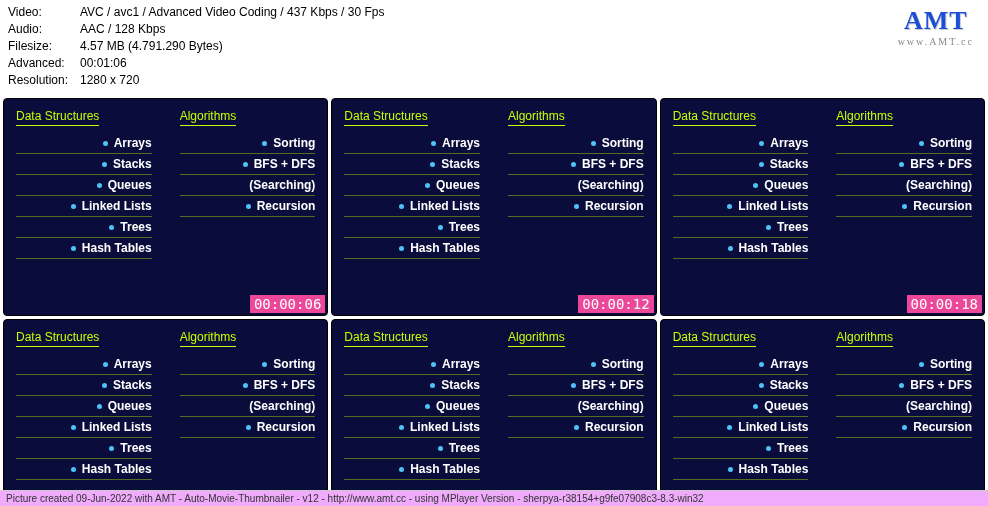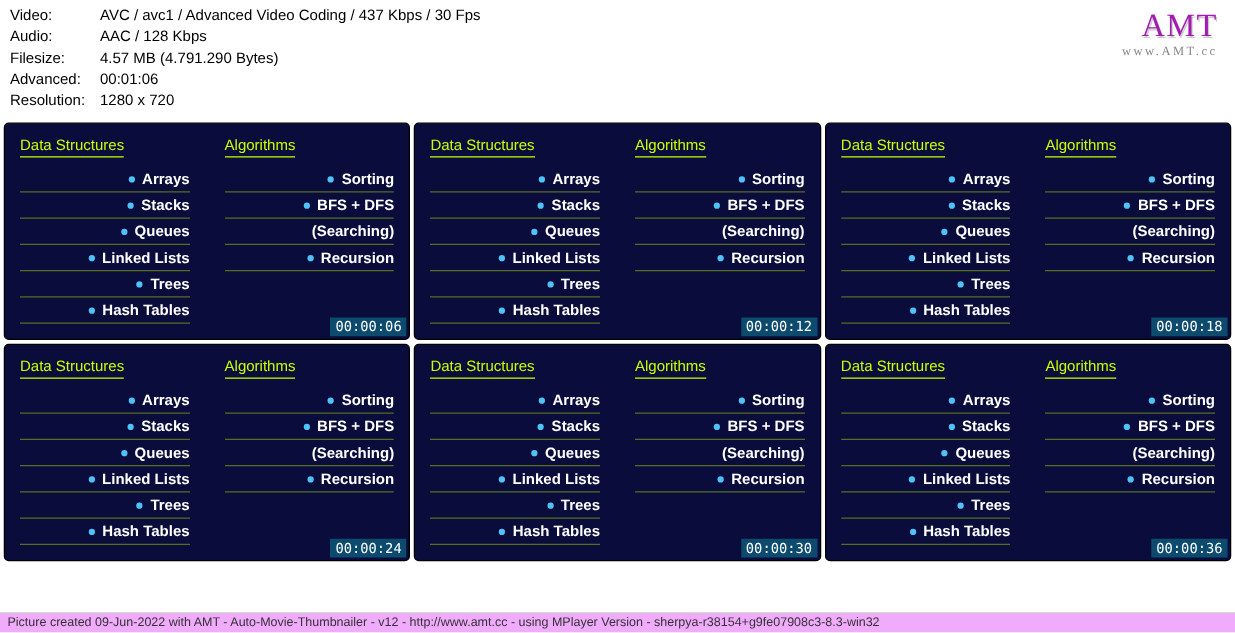--- a/index.html
+++ b/index.html
@@ -1,31 +1,31 @@
 <!DOCTYPE html>
 <html><head>
 <meta charset="utf-8">
 <style>
 * { margin:0; padding:0; box-sizing:border-box; }
 body { width:988px; height:506px; background:#fff; font-family:Arial,Helvetica,sans-serif; font-size:12px; color:#000; position:relative; overflow:hidden; }
 .meta { padding:4px 8px 6px 8px; font-size:12px; line-height:17px; }
 .meta-row { display:flex; }
 .meta-label { width:72px; }
 .logo { position:absolute; top:6px; right:14px; text-align:center; font-family:Georgia,serif; }
-.logo-main { font-size:26px; font-weight:normal; color:#a21caf; text-shadow:1px 1px 0 #ccc,-1px -1px 0 #fff; letter-spacing:1px;text-align:right; }
+.logo-main { font-size:26px; font-weight:bold; color:#1d4ed8; text-shadow:1px 1px 0 #ccc,-1px -1px 0 #fff; letter-spacing:1px; }
 .logo-sub { font-size:10px; color:#888; letter-spacing:2px; }
 .grid { display:grid; grid-template-columns:repeat(3,1fr); gap:3px; padding:3px; }
-.thumb { position:relative; background:#0a0d3b; border:1px solid #000; height:174px; padding:10px 12px; color:#fff; font-family:'Helvetica Neue',Arial,sans-serif; border-radius:4px; }
+.thumb { position:relative; background:#0a0d3b; border:1px solid #000; height:218px; padding:10px 12px; color:#fff; font-family:'Helvetica Neue',Arial,sans-serif; border-radius:4px; }
 .cols { display:flex; gap:28px; }
 .col { flex:1; }
 .col-head { color:#c6ff00; font-size:12px; border-bottom:1px solid #c6ff00; padding-bottom:2px; margin-bottom:7px; display:inline-block; }
 .item { display:flex; align-items:center; font-size:12px; font-weight:bold; color:#fff; border-bottom:1px solid rgba(198,255,0,0.4); padding:3px 0 3px 2px;justify-content:flex-end; }
 .bullet { width:5px; height:5px; background:#4fc3f7; border-radius:50%; margin-right:6px; flex-shrink:0; }
 .item-indent { padding-left:13px; font-weight:bold; }
-.ts { position:absolute; bottom:2px; right:2px; background:#0c4a6e; color:#fff; font-size:11px; padding:1px 4px; font-family:monospace; }
+.ts { position:absolute; bottom:2px; right:2px; background:#ec4899; color:#fff; font-size:14px; padding:1px 4px; font-family:monospace; }
 .footer { position:absolute; bottom:0; left:0; width:100%; background:#f0abfc; font-size:10px; padding:2px 6px; color:#333; border-top:1px solid #ccc; }
 </style>
 </head>
 <body>
 
 <div class="meta">
   <div class="meta-row">
       <div class="meta-label">Video:</div>
       <div>AVC / avc1 / Advanced Video Coding / 437 Kbps / 30 Fps</div>
     </div>

